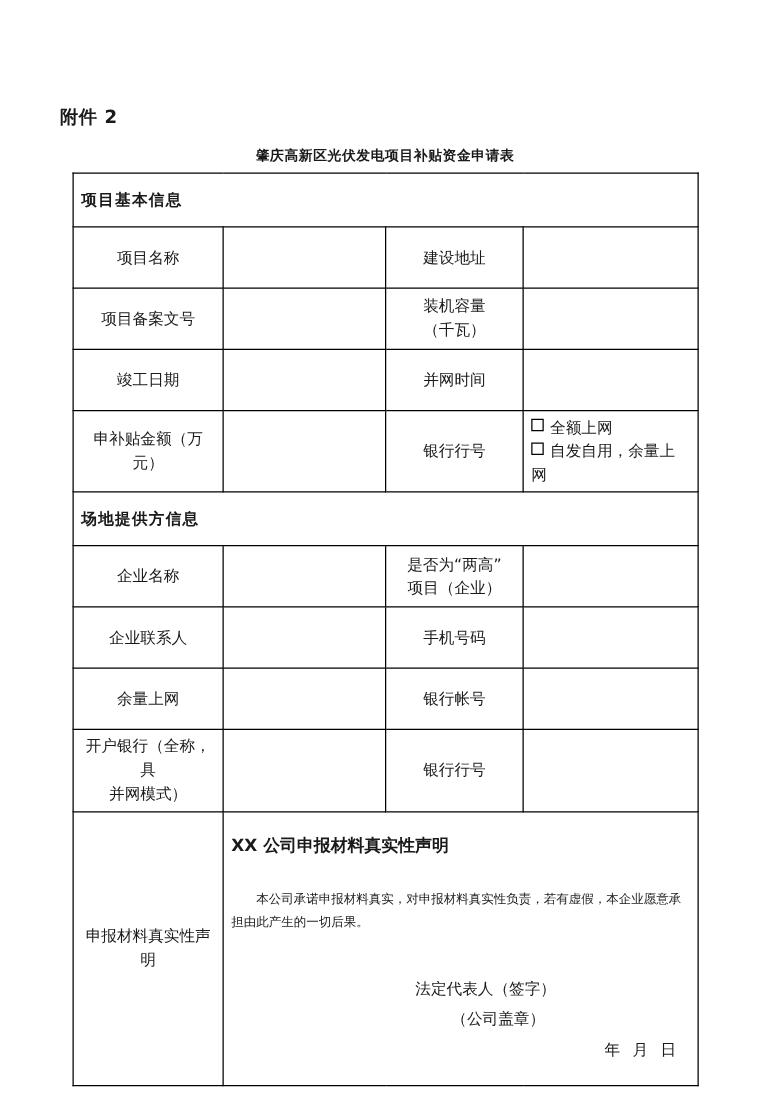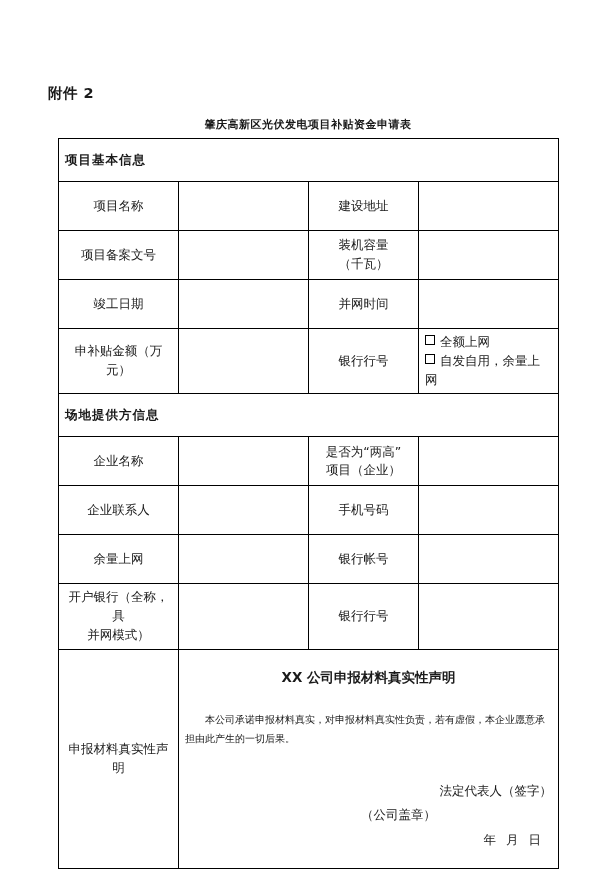--- a/index.html
+++ b/index.html
@@ -95,32 +95,32 @@
     vertical-align: middle;
     line-height: 1.5;
     padding: 4px 8px;
   }
   .decl-body {
     vertical-align: top;
     padding: 14px 16px 10px 16px;
     height: 210px;
   }
   .decl-title {
-    text-align: center;
+    text-align: left;
     font-weight: bold;
     font-size: 13.5px;
     margin-bottom: 22px;
   }
   .decl-text {
     font-size: 10px;
     line-height: 1.9;
     text-indent: 2em;
   }
   .sign-line {
-    text-align: right;
+    text-align: center;
     font-size: 12.5px;
     margin-top: 34px;
     padding-left: 40px;
   }
   .sign-line2 {
     text-align: center;
     font-size: 12.5px;
     margin-top: 6px;
     padding-left: 60px;
   }

